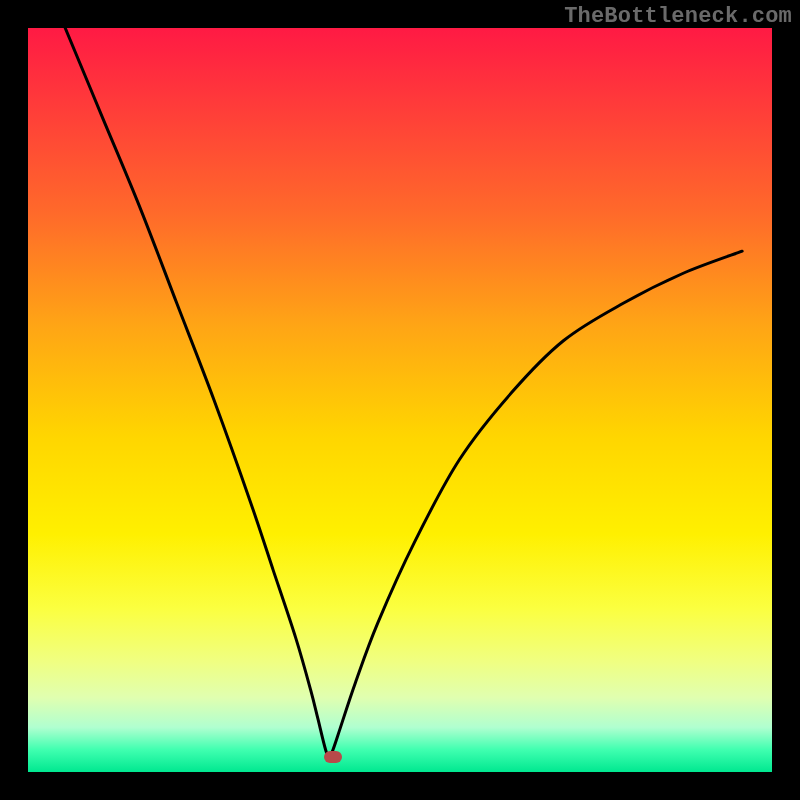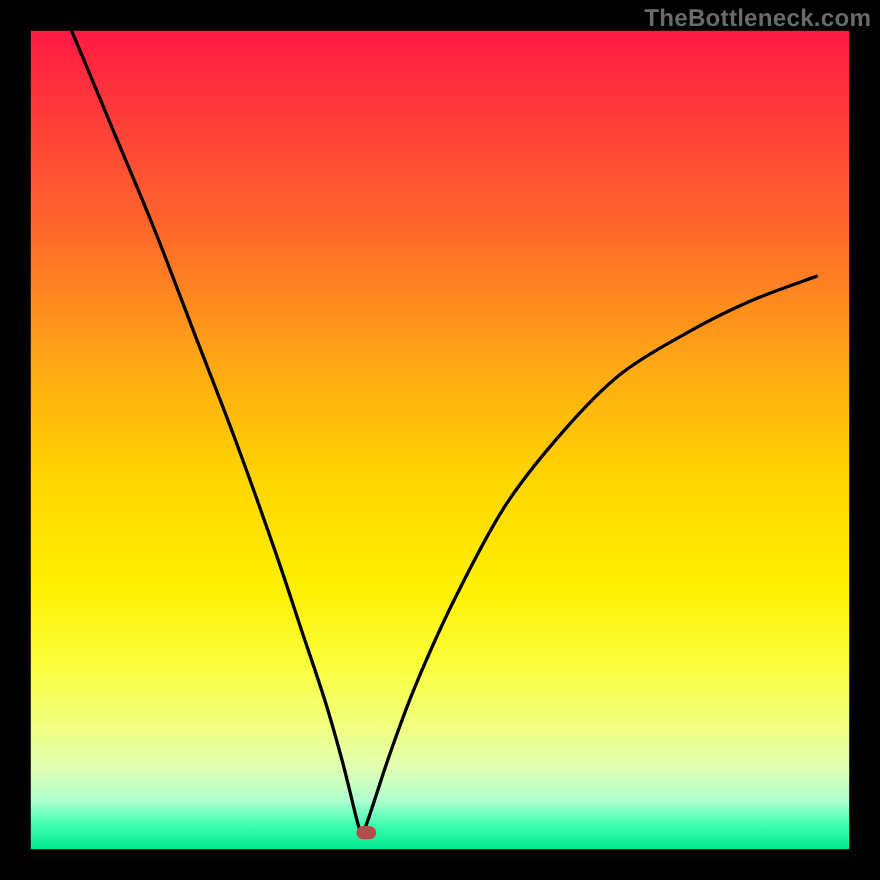--- a/index.html
+++ b/index.html
@@ -28,21 +28,21 @@
       #e0ffb0 90%,
       #b0ffd0 94%,
       #40ffb0 97%,
       #00e890 100%
     );
   }
   .watermark {
     position: absolute;
     top: 4px;
     right: 8px;
-    font-family: Liberation Sans, sans-serif;
+    font-family: Liberation Mono, monospace;
     font-size: 22px;
     font-weight: bold;
     color: #6a6a6a;
     letter-spacing: 0.2px;
     z-index: 10;
   }
   .curve-svg {
     position: absolute;
     left: 28px;
     top: 28px;

